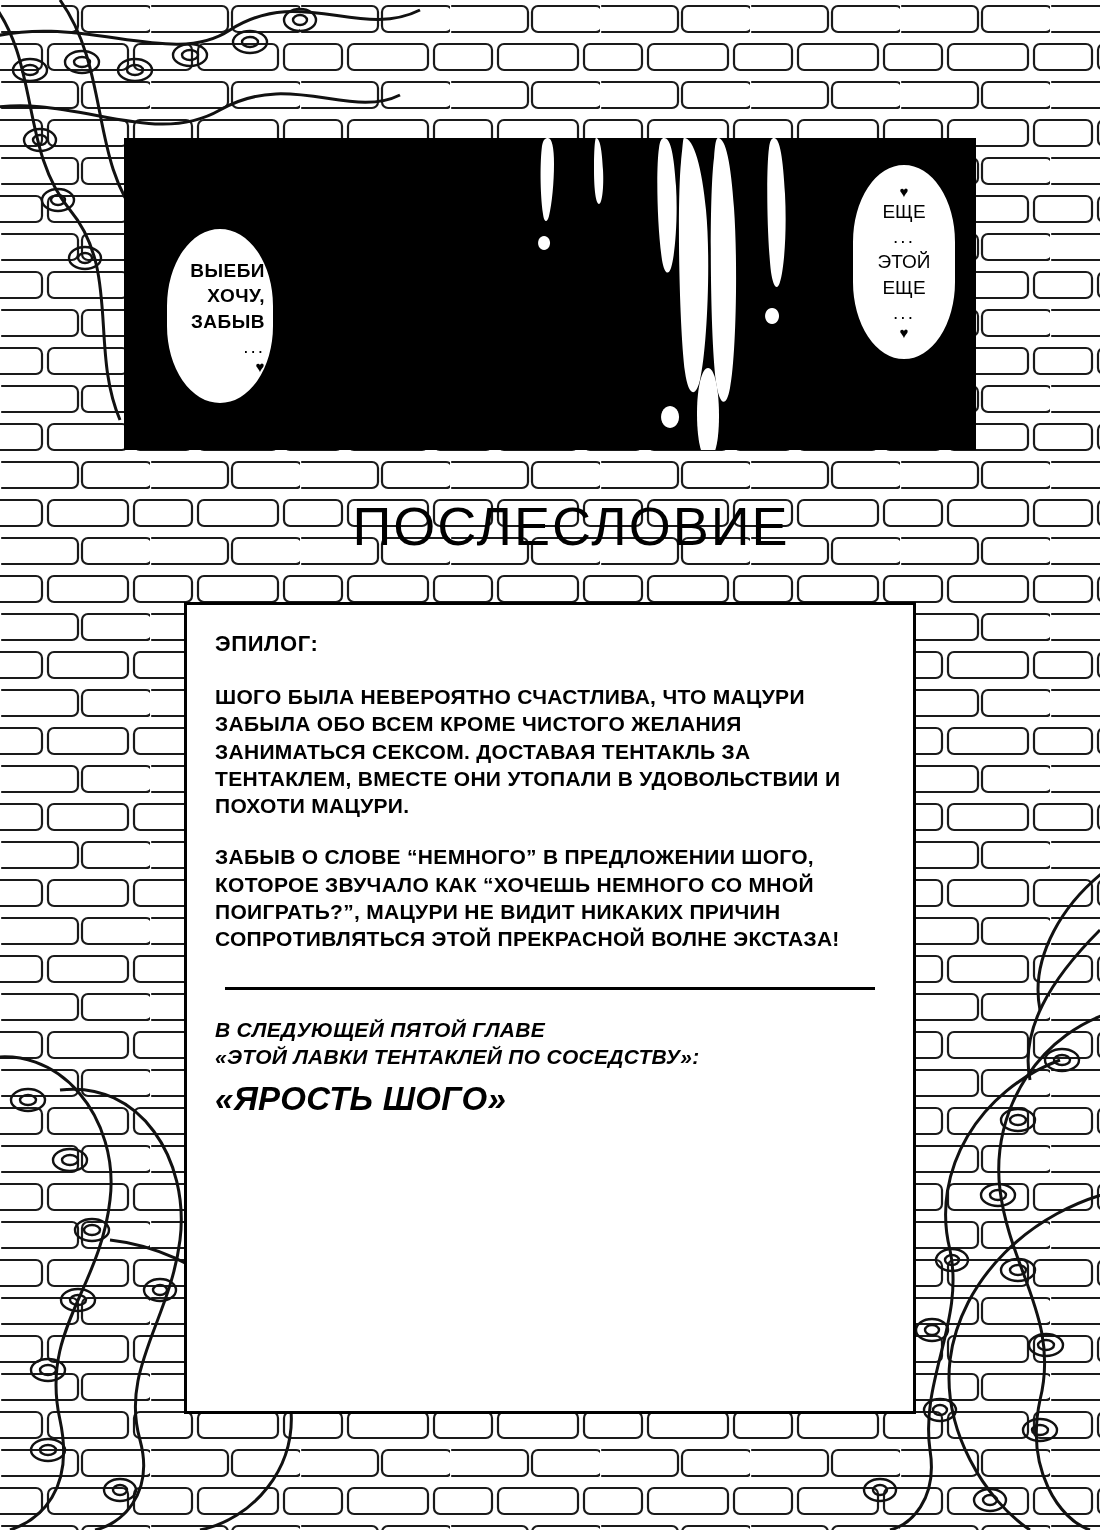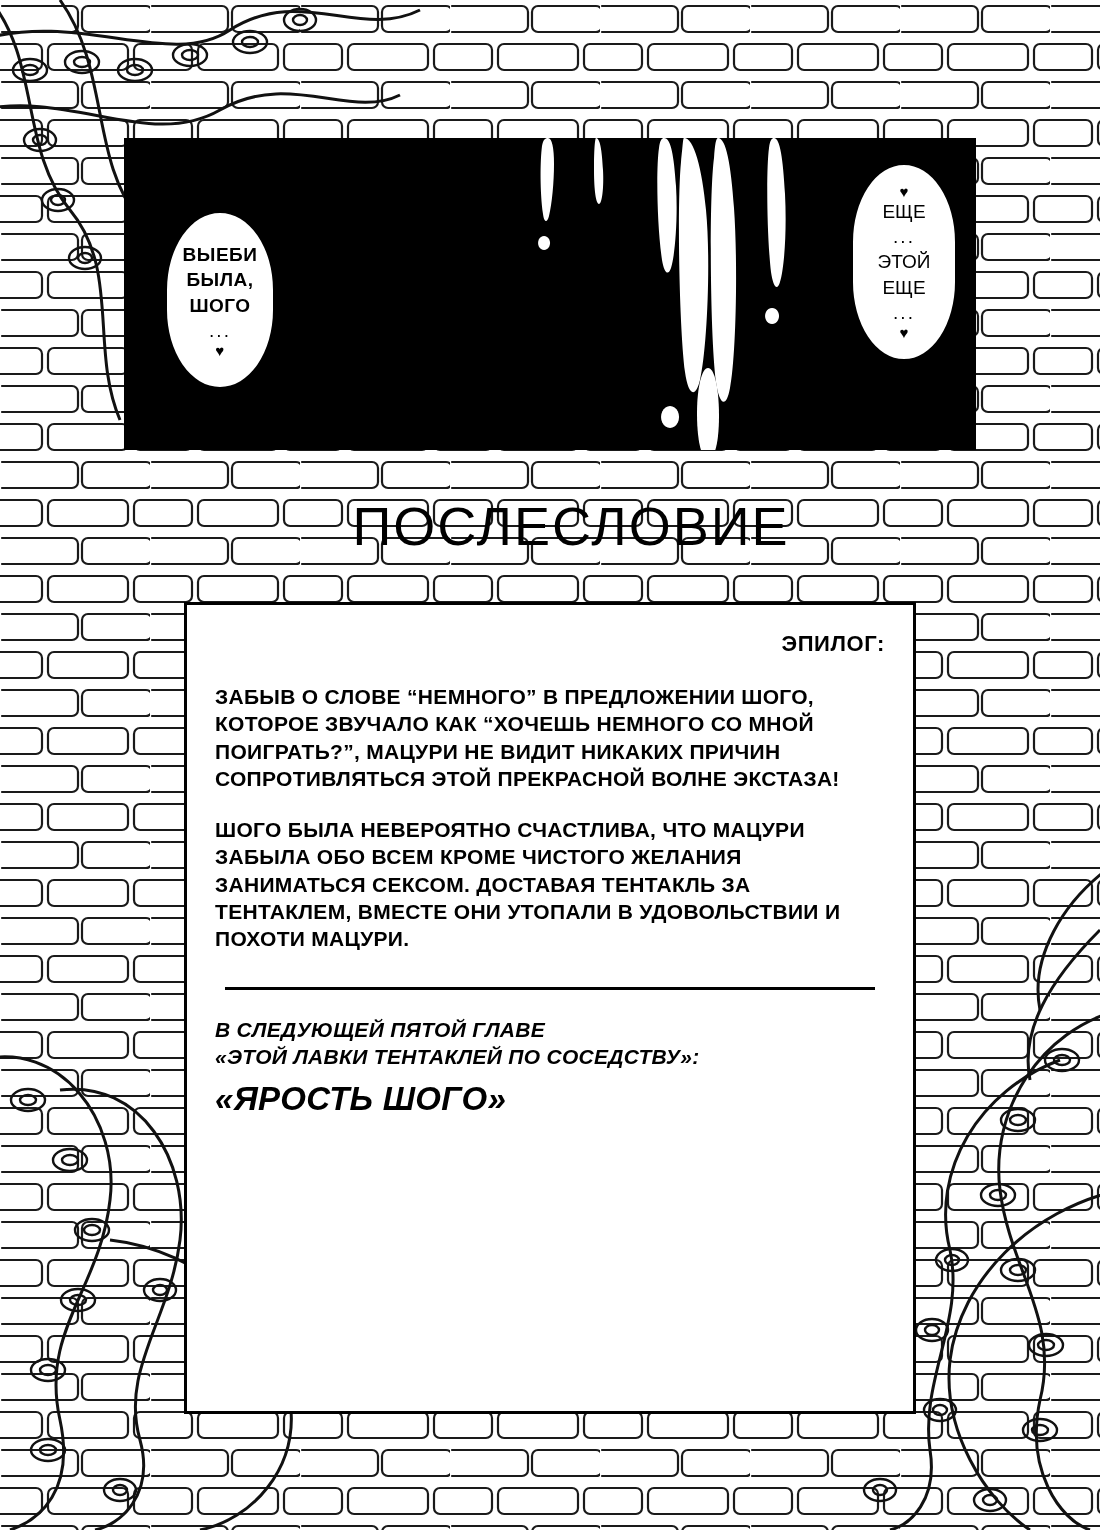--- a/index.html
+++ b/index.html
@@ -54,29 +54,30 @@
     display: flex;
     flex-direction: column;
     align-items: center;
     justify-content: center;
     text-align: center;
     color: #000000;
     line-height: 1.32;
   }
   .bubble-left {
     left: 40px;
-    top: 72px;
+    top: 88px;
     width: 112px;
     height: 180px;
     border-radius: 56px / 80px;
     font-size: 19px;
     font-weight: 700;
     letter-spacing: 0.5px;
     padding: 6px 8px;
     box-sizing: border-box;
+    align-items: flex-end;
   }
   .bubble-right {
     right: 18px;
     top: 24px;
     width: 108px;
     height: 200px;
     border-radius: 54px / 80px;
     font-size: 19px;
     padding: 6px 8px;
     box-sizing: border-box;
@@ -114,21 +115,20 @@
     box-sizing: border-box;
     padding: 26px 28px;
     z-index: 3;
     color: #000000;
   }
   .epilog-label {
     font-size: 22px;
     font-weight: 700;
     letter-spacing: 0.6px;
     margin-bottom: 26px;
-    text-align: right;
   }
   .para {
     font-size: 21px;
     line-height: 1.30;
     letter-spacing: 0.3px;
     font-weight: 700;
     margin-bottom: 24px;
     font-family: "Liberation Sans", sans-serif;
   }
   .divider {
@@ -277,43 +277,43 @@
           <path d="M650 0 c6 0 9 20 11 56 c2 38 -1 76 -5 88 c-3 10 -7 4 -9 -10 c-4 -34 -5 -102 -2 -124 c1 -8 3 -10 5 -10 z"></path>
           <path d="M648 170 a7 8 0 1 0 0.1 0"></path>
           <path d="M546 268 a9 11 0 1 0 0.1 0"></path>
           <path d="M472 0 c4 0 6 12 7 32 c1 18 -1 34 -4 34 c-3 0 -5 -14 -5 -34 c0 -20 1 -32 2 -32 z"></path>
         </g>
       </svg>
     </div>
 
     <div class="bubble bubble-left">
       <span class="ln">ВЫЕБИ</span>
-      <span class="ln">БЫЛА,</span>
-      <span class="ln">ШОГО</span>
+      <span class="ln">ХОЧУ,</span>
+      <span class="ln">ЗАБЫВ</span>
       <span class="ln dots">...</span>
       <span class="ln heart">♥</span>
     </div>
 
     <div class="bubble bubble-right">
       <span class="ln heart">♥</span>
       <span class="ln bold">ЕЩЕ</span>
       <span class="ln dots">...</span>
       <span class="ln">ЭТОЙ</span>
       <span class="ln bold">ЕЩЕ</span>
       <span class="ln dots">...</span>
       <span class="ln heart">♥</span>
     </div>
   </div>
 
   <div class="section-title">ПОСЛЕСЛОВИЕ</div>
 
   <div class="afterword-box">
     <div class="epilog-label">ЭПИЛОГ:</div>
+    <p class="para">ШОГО БЫЛА НЕВЕРОЯТНО СЧАСТЛИВА, ЧТО МАЦУРИ ЗАБЫЛА ОБО ВСЕМ КРОМЕ ЧИСТОГО ЖЕЛАНИЯ ЗАНИМАТЬСЯ СЕКСОМ. ДОСТАВАЯ ТЕНТАКЛЬ ЗА ТЕНТАКЛЕМ, ВМЕСТЕ ОНИ УТОПАЛИ В УДОВОЛЬСТВИИ И ПОХОТИ МАЦУРИ.</p>
     <p class="para">ЗАБЫВ О СЛОВЕ “НЕМНОГО” В ПРЕДЛОЖЕНИИ ШОГО, КОТОРОЕ ЗВУЧАЛО КАК “ХОЧЕШЬ НЕМНОГО СО МНОЙ ПОИГРАТЬ?”, МАЦУРИ НЕ ВИДИТ НИКАКИХ ПРИЧИН СОПРОТИВЛЯТЬСЯ ЭТОЙ ПРЕКРАСНОЙ ВОЛНЕ ЭКСТАЗА!</p>
-    <p class="para">ШОГО БЫЛА НЕВЕРОЯТНО СЧАСТЛИВА, ЧТО МАЦУРИ ЗАБЫЛА ОБО ВСЕМ КРОМЕ ЧИСТОГО ЖЕЛАНИЯ ЗАНИМАТЬСЯ СЕКСОМ. ДОСТАВАЯ ТЕНТАКЛЬ ЗА ТЕНТАКЛЕМ, ВМЕСТЕ ОНИ УТОПАЛИ В УДОВОЛЬСТВИИ И ПОХОТИ МАЦУРИ.</p>
     <hr class="divider">
     <div class="next-chapter">
       <span class="ln">В СЛЕДУЮЩЕЙ ПЯТОЙ ГЛАВЕ</span><br>
       <span class="ln">«ЭТОЙ ЛАВКИ ТЕНТАКЛЕЙ ПО СОСЕДСТВУ»:</span>
       <span class="title-line">«ЯРОСТЬ ШОГО»</span>
     </div>
   </div>
 
 </div>
 

